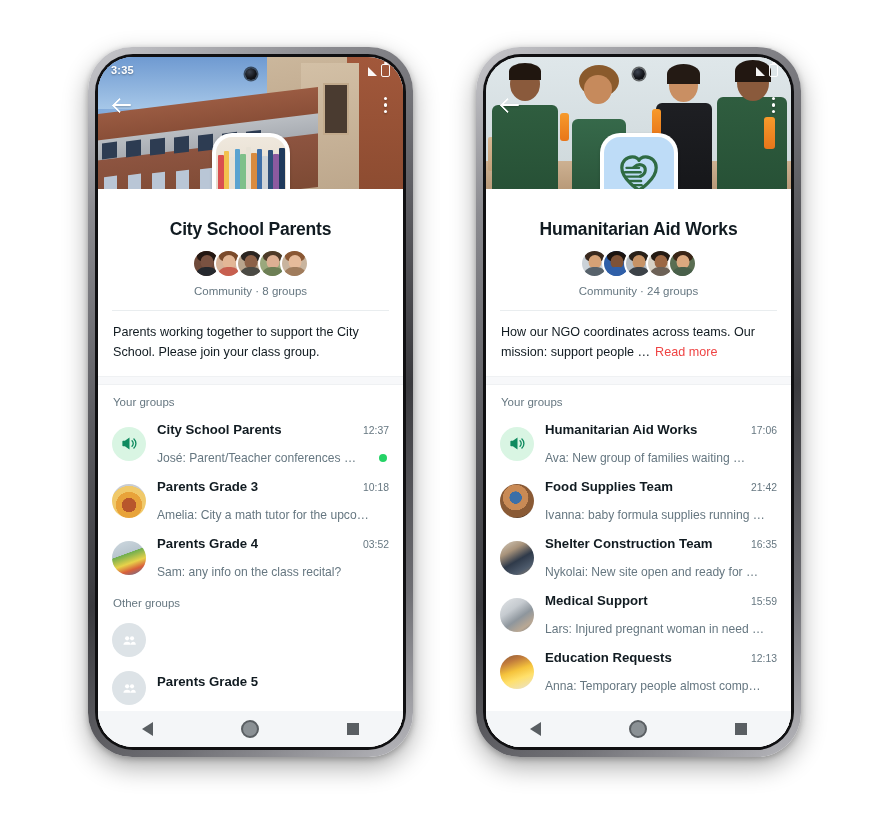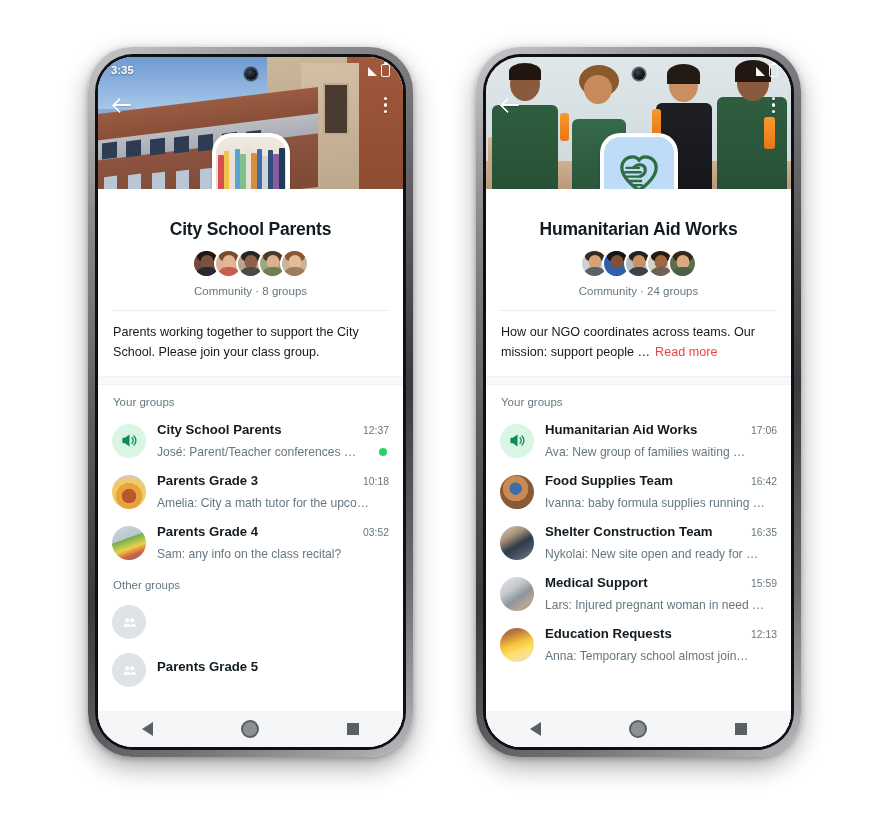--- a/index.html
+++ b/index.html
@@ -138,21 +138,21 @@
 
   .sec-head{padding:11px 15px 7px;font-size:11.5px;color:#667781;}
   .row{display:flex;align-items:center;padding:7px 14px;gap:11px;cursor:pointer;}
   .row-av{width:34px;height:34px;border-radius:50%;flex:0 0 34px;overflow:hidden;position:relative;}
   .av-announce{background:#d9f5e3;display:flex;align-items:center;justify-content:center;}
   .av-ph{background:#dde3e7;display:flex;align-items:center;justify-content:center;}
   .row-mid{flex:1;min-width:0;}
   .row-top{display:flex;align-items:baseline;justify-content:space-between;gap:8px;}
   .row-name{font-size:13.2px;font-weight:700;color:#111b21;white-space:nowrap;overflow:hidden;text-overflow:ellipsis;}
   .row-time{font-size:10.4px;color:#667781;flex:0 0 auto;}
-  .row-bot{display:flex;align-items:center;justify-content:space-between;gap:8px;margin-top:8px;}
+  .row-bot{display:flex;align-items:center;justify-content:space-between;gap:8px;margin-top:14px;}
   .row-msg{font-size:12.1px;color:#667781;white-space:nowrap;overflow:hidden;text-overflow:ellipsis;}
   .unread{width:8px;height:8px;border-radius:50%;background:#25d366;flex:0 0 8px;margin-right:2px;}
 
   
   .navbar{
     position:absolute;left:0;bottom:0;width:100%;height:36px;background:#f4f6f8;
     display:flex;align-items:center;justify-content:space-around;z-index:30;
   }
   .nav-back{width:0;height:0;border-top:7px solid transparent;border-bottom:7px solid transparent;border-right:11px solid #5a5f63;cursor:pointer;}
   .nav-home{width:14px;height:14px;border-radius:50%;border:2px solid #5a5f63;background:#8b9195;cursor:pointer;}
@@ -482,21 +482,21 @@
                 <div class="row-msg">Ava: New group of families waiting …</div>
               </div>
             </div>
           </div>
 
           <div class="row">
             <div class="row-av" style="background:radial-gradient(circle at 46% 40%,#3b6fa8 0 22%,#c98a55 23% 46%,#8a5a35 47% 72%,#5e3f28 73%);"></div>
             <div class="row-mid">
               <div class="row-top">
                 <div class="row-name">Food Supplies Team</div>
-                <div class="row-time">16:42</div>
+                <div class="row-time">21:42</div>
               </div>
               <div class="row-bot">
                 <div class="row-msg">Ivanna: baby formula supplies running …</div>
               </div>
             </div>
           </div>
 
           <div class="row">
             <div class="row-av" style="background:linear-gradient(150deg,#d7cdbe 0%,#a8937b 30%,#2f3a4a 55%,#4d5a6b 78%,#8e7f6c 100%);"></div>
             <div class="row-mid">
@@ -524,21 +524,21 @@
           </div>
 
           <div class="row">
             <div class="row-av" style="background:linear-gradient(160deg,#8a5a3a 0%,#c07a3c 22%,#f5c33c 46%,#ffe06b 66%,#e8e2d2 100%);"></div>
             <div class="row-mid">
               <div class="row-top">
                 <div class="row-name">Education Requests</div>
                 <div class="row-time">12:13</div>
               </div>
               <div class="row-bot">
-                <div class="row-msg">Anna: Temporary school almost join…</div>
+                <div class="row-msg">Anna: Temporary people almost comp…</div>
               </div>
             </div>
           </div>
         </div>
 
         <div class="navbar">
           <div class="nav-back"></div>
           <div class="nav-home"></div>
           <div class="nav-rec"></div>
         </div>

